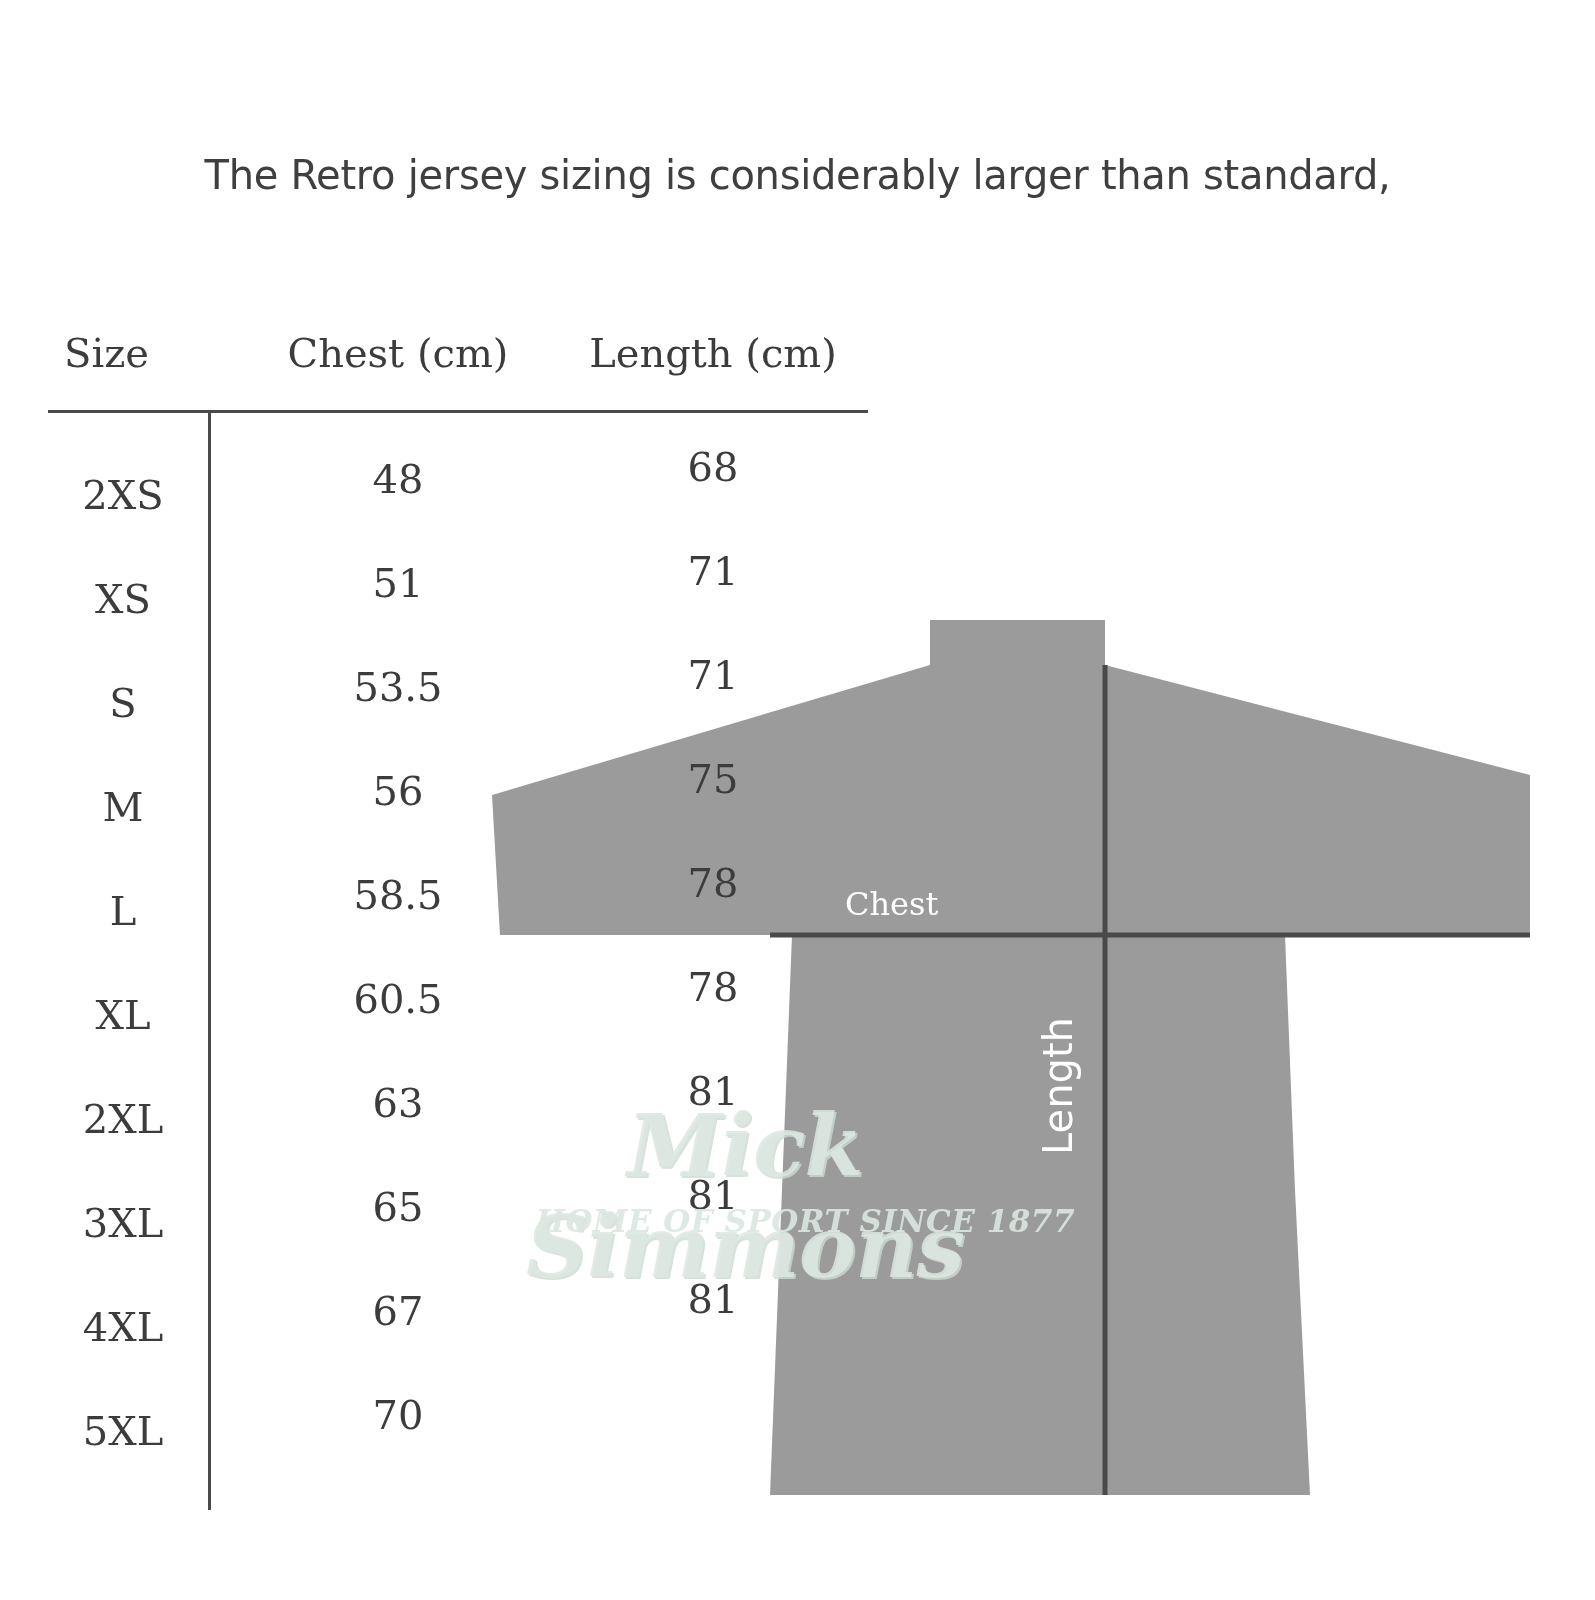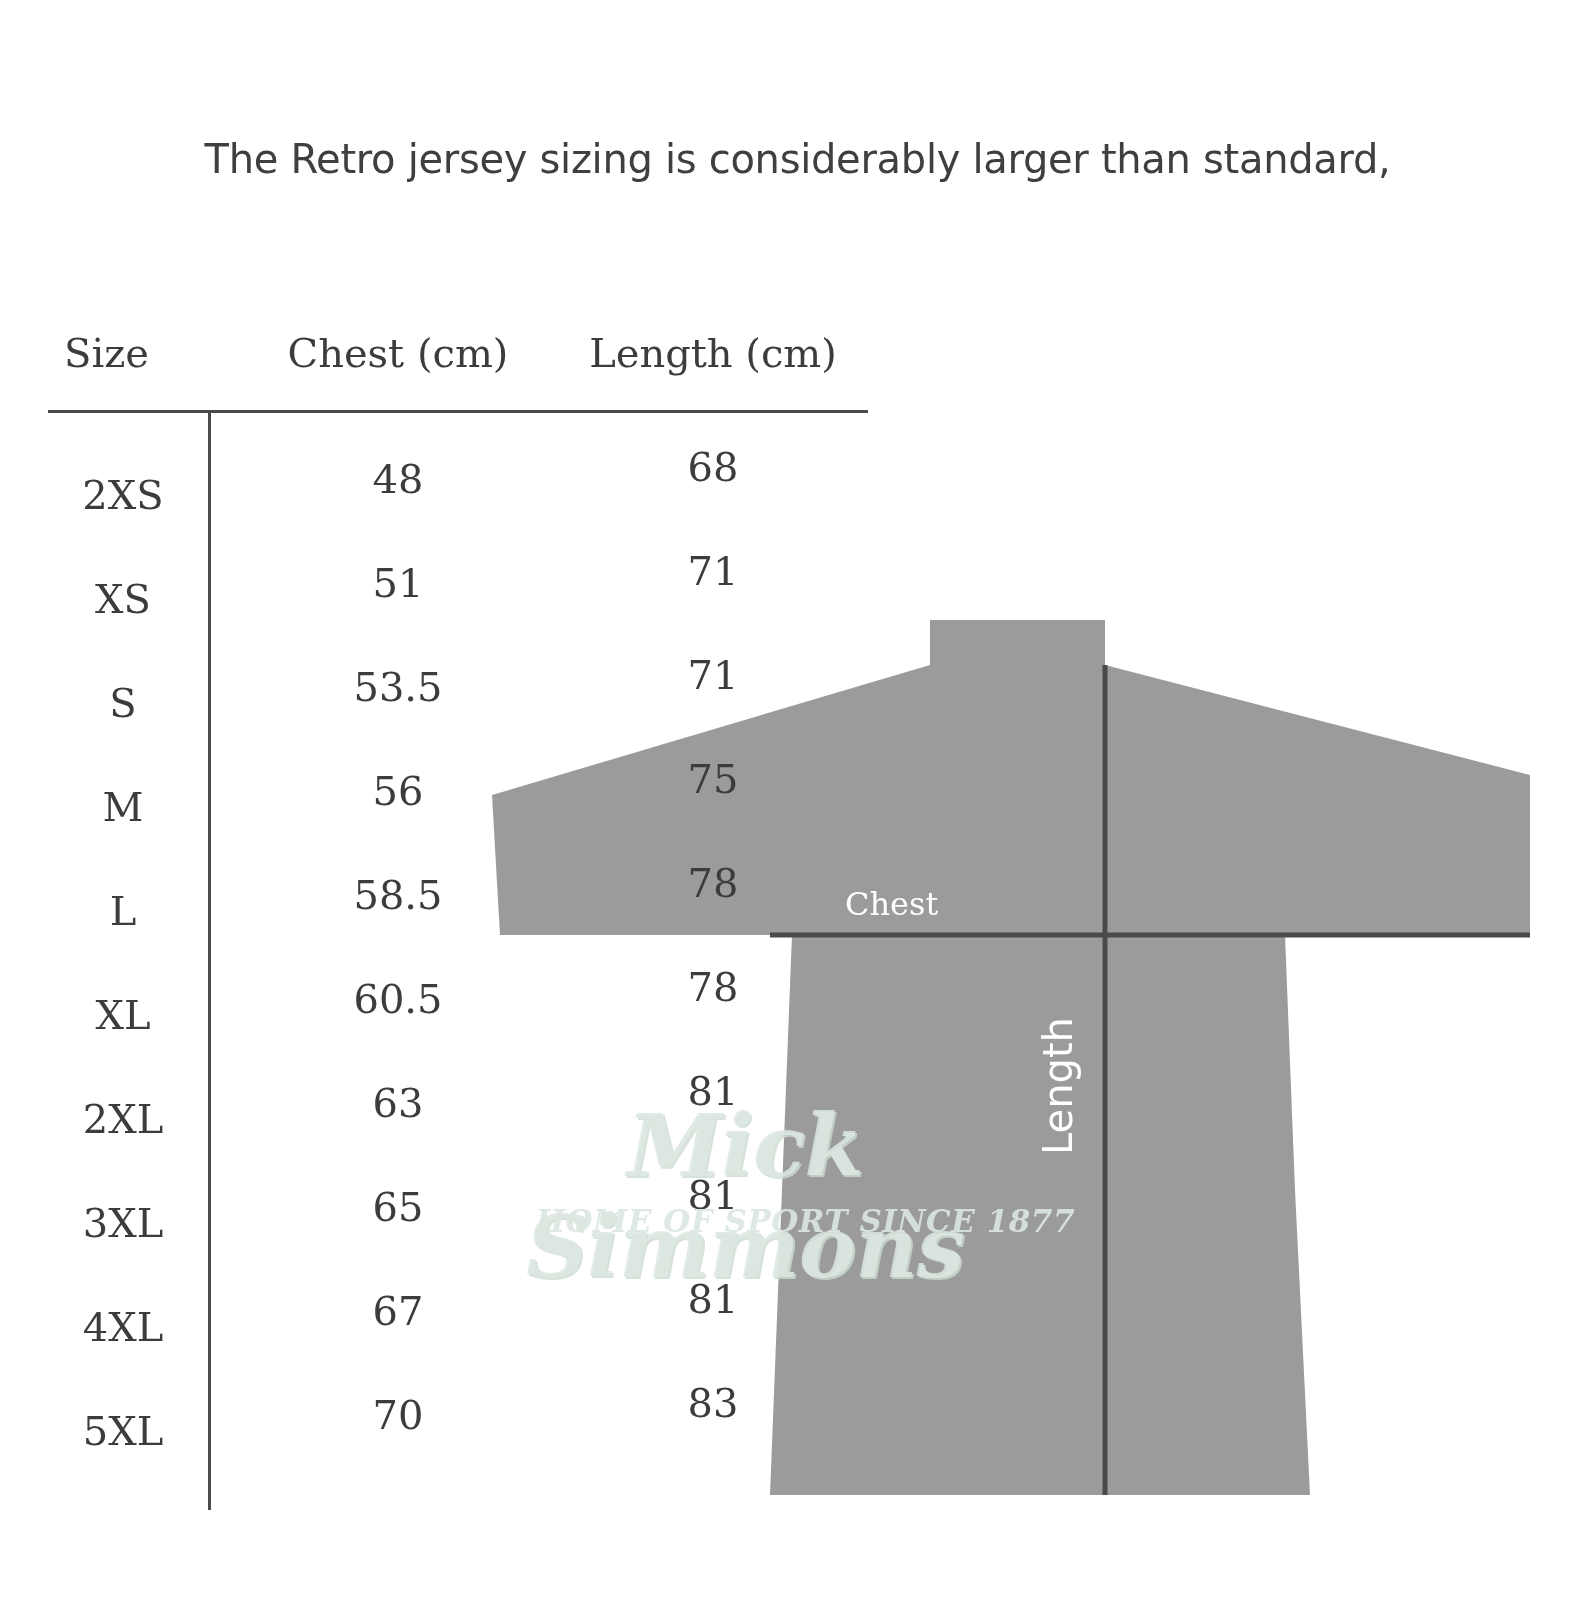--- a/index.html
+++ b/index.html
@@ -22,21 +22,21 @@
     left: 0;
     top: 128px;
     width: 1595px;
     text-align: center;
     font-size: 40px;
     line-height: 1.55;
     color: #3f3f3f;
     font-family: "DejaVu Sans", sans-serif;
     letter-spacing: -0.3px;
   }
-  #intro .line { display: block; }
+  #intro .line { display: block; margin-top: 16px; }
 
   
   #size-table {
     position: absolute;
     left: 48px;
     top: 330px;
     width: 830px;
   }
   .thead {
     position: relative;
@@ -244,21 +244,20 @@
       <div class="cell c-length">81</div>
     </div>
     <div class="row">
       <div class="cell c-size">4XL</div>
       <div class="cell c-chest">67</div>
       <div class="cell c-length">81</div>
     </div>
     <div class="row">
       <div class="cell c-size">5XL</div>
       <div class="cell c-chest">70</div>
-      <div class="cell c-length">83</div>
     </div>
   </div>
 </div>
 
 <div id="watermark">
   <div id="wm-main">Mick Simmons</div>
   <div id="wm-sub">HOME OF SPORT SINCE 1877</div>
 </div>
 
 </body></html>

